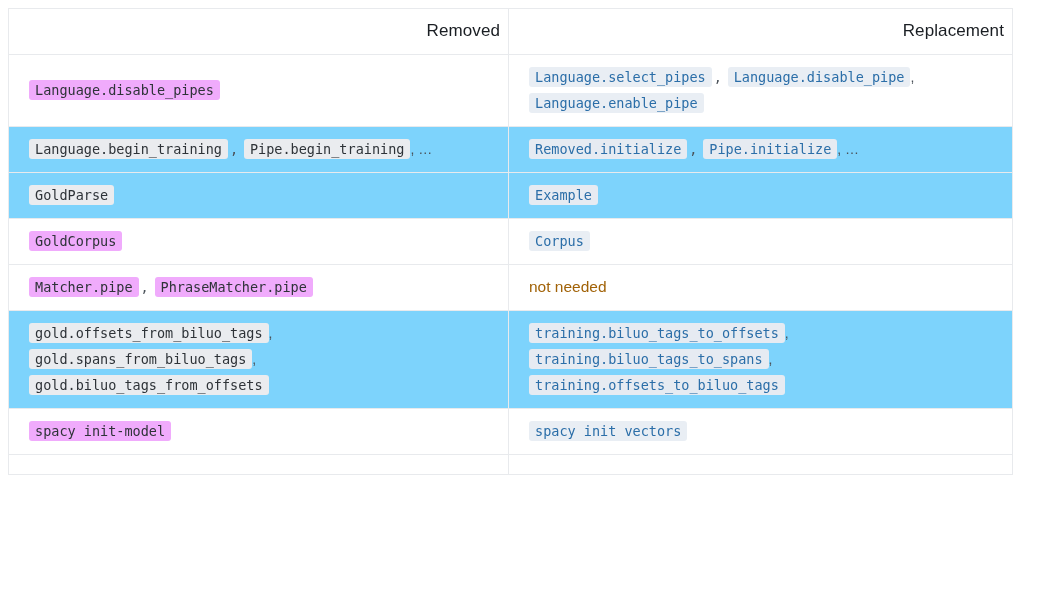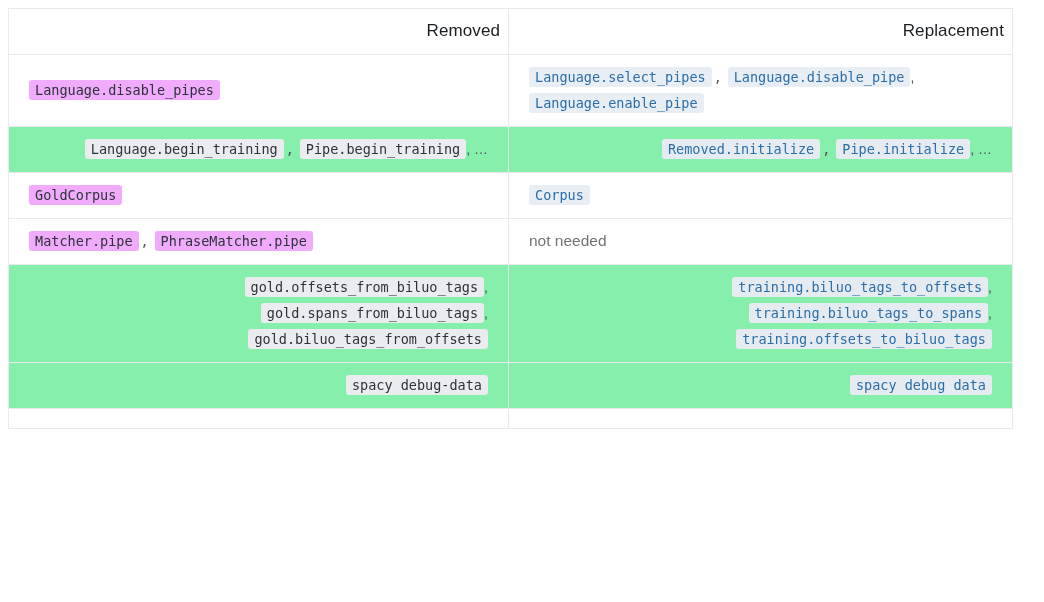--- a/index.html
+++ b/index.html
@@ -51,21 +51,21 @@
     border-bottom: 1px solid #e8eaed;
     border-right: 1px solid #e8eaed;
     padding: 9px 20px 10px 20px;
     vertical-align: middle;
     font-size: 14px;
     line-height: 26px;
   }
   tbody td:last-child { border-right: none; margin-left: 20px; }
   tbody tr:last-child td { border-bottom: none; }
 
-  tbody tr.stripe td { background: #86efac; text-align: right; }
+  tbody tr.stripe td { background: #7dd3fc; }
   tbody tr.plain td  { background: #ffffff; }
 
   
   code.chip {
     font-family: "DejaVu Sans Mono", "Liberation Mono", monospace;
     font-size: 13.5px;
     background: #f0abfc;
     color: #2e3338;
     padding: 2px 6px;
     border-radius: 3px;
@@ -86,21 +86,21 @@
     padding: 0 2px;
   }
   .ellip {
     font-family: "Liberation Sans", sans-serif;
     font-size: 14px;
     color: #4a5158;
   }
   .plaintext {
     font-family: "Liberation Sans", sans-serif;
     font-size: 15.5px;
-    color: #737373;
+    color: #a16207;
   }
   .stack-line { display: block; white-space: nowrap; }
   .wrap-cell { white-space: normal; }
 </style>
 </head>
 <body>
 
 <div class="table-wrap">
   <table class="migration-table">
     <colgroup>
@@ -120,20 +120,26 @@
             <span class="stack-line"><code class="chip link">Language.select_pipes</code><span class="sep">,</span> <code class="chip link">Language.disable_pipe</code><span class="ellip">,</span></span>
             <span class="stack-line"><code class="chip link">Language.enable_pipe</code></span>
           </td>
         </tr>
         <tr class="stripe">
           <td><span class="wrap-cell"><code class="chip">Language.begin_training</code><span class="sep">,</span> <code class="chip">Pipe.begin_training</code><span class="ellip">, …</span></span></td>
           <td>
             <span class="stack-line"><code class="chip link">Removed.initialize</code><span class="sep">,</span> <code class="chip link">Pipe.initialize</code><span class="ellip">, …</span></span>
           </td>
         </tr>
+        <tr class="stripe">
+          <td><span class="wrap-cell"><code class="chip">GoldParse</code></span></td>
+          <td>
+            <span class="stack-line"><code class="chip link">Example</code></span>
+          </td>
+        </tr>
         <tr class="plain">
           <td><span class="wrap-cell"><code class="chip">GoldCorpus</code></span></td>
           <td>
             <span class="stack-line"><code class="chip link">Corpus</code></span>
           </td>
         </tr>
         <tr class="plain">
           <td><span class="wrap-cell"><code class="chip">Matcher.pipe</code><span class="sep">,</span> <code class="chip">PhraseMatcher.pipe</code></span></td>
           <td><span class="plaintext">not needed</span></td>
         </tr>
@@ -142,24 +148,24 @@
             <span class="stack-line"><code class="chip">gold.offsets_from_biluo_tags</code><span class="ellip">,</span></span>
             <span class="stack-line"><code class="chip">gold.spans_from_biluo_tags</code><span class="ellip">,</span></span>
             <span class="stack-line"><code class="chip">gold.biluo_tags_from_offsets</code></span>
           </td>
           <td>
             <span class="stack-line"><code class="chip link">training.biluo_tags_to_offsets</code><span class="ellip">,</span></span>
             <span class="stack-line"><code class="chip link">training.biluo_tags_to_spans</code><span class="ellip">,</span></span>
             <span class="stack-line"><code class="chip link">training.offsets_to_biluo_tags</code></span>
           </td>
         </tr>
-        <tr class="stripe">
-          <td><span class="wrap-cell"><code class="chip">spacy debug-data</code></span></td>
+        <tr class="plain">
+          <td><span class="wrap-cell"><code class="chip">spacy init-model</code></span></td>
           <td>
-            <span class="stack-line"><code class="chip link">spacy debug data</code></span>
+            <span class="stack-line"><code class="chip link">spacy init vectors</code></span>
           </td>
         </tr>
         <tr class="plain">
           <td></td>
           <td></td>
         </tr>
       </tbody>
   </table>
 </div>
 

